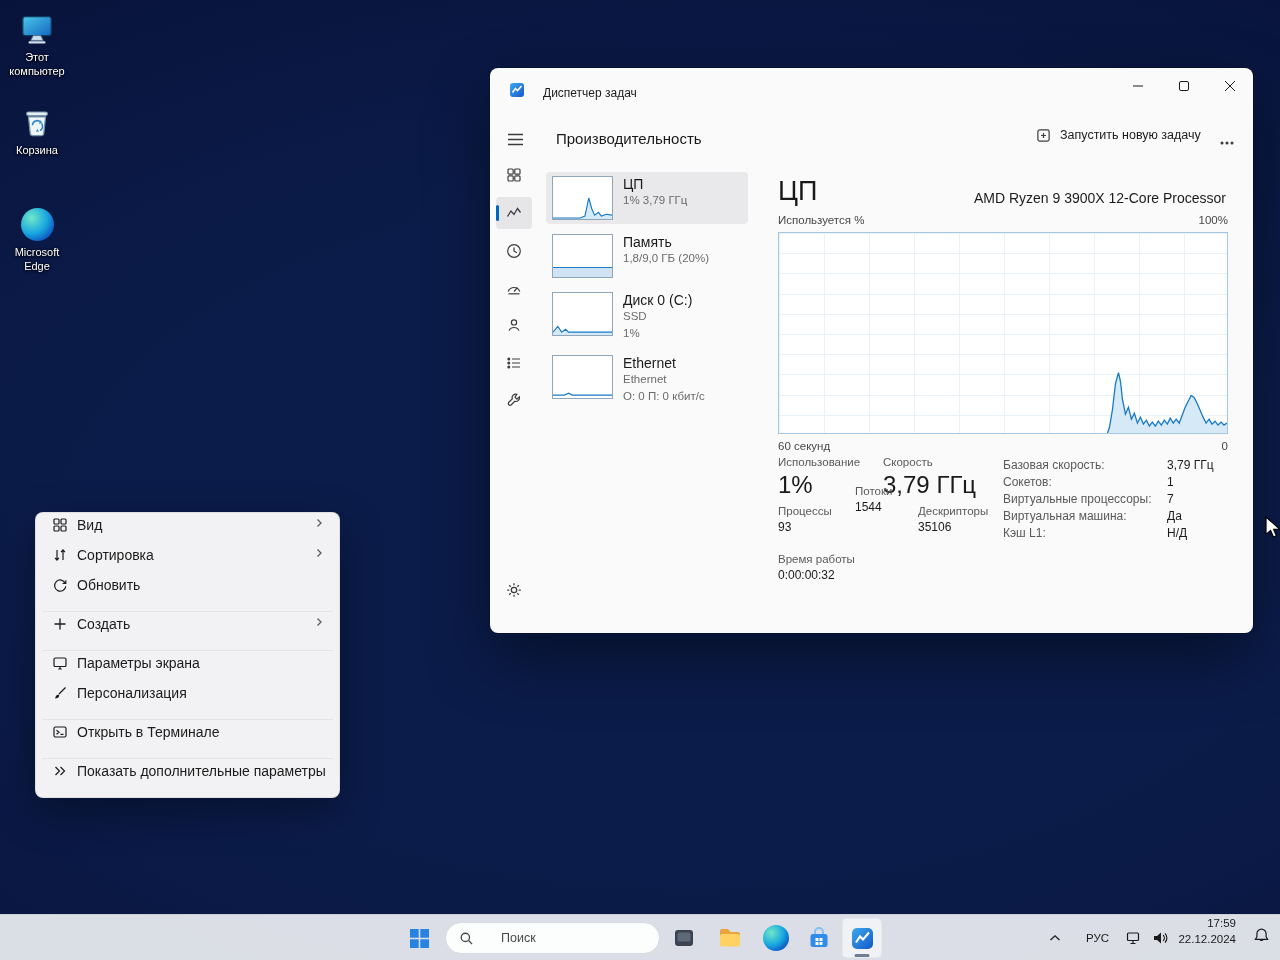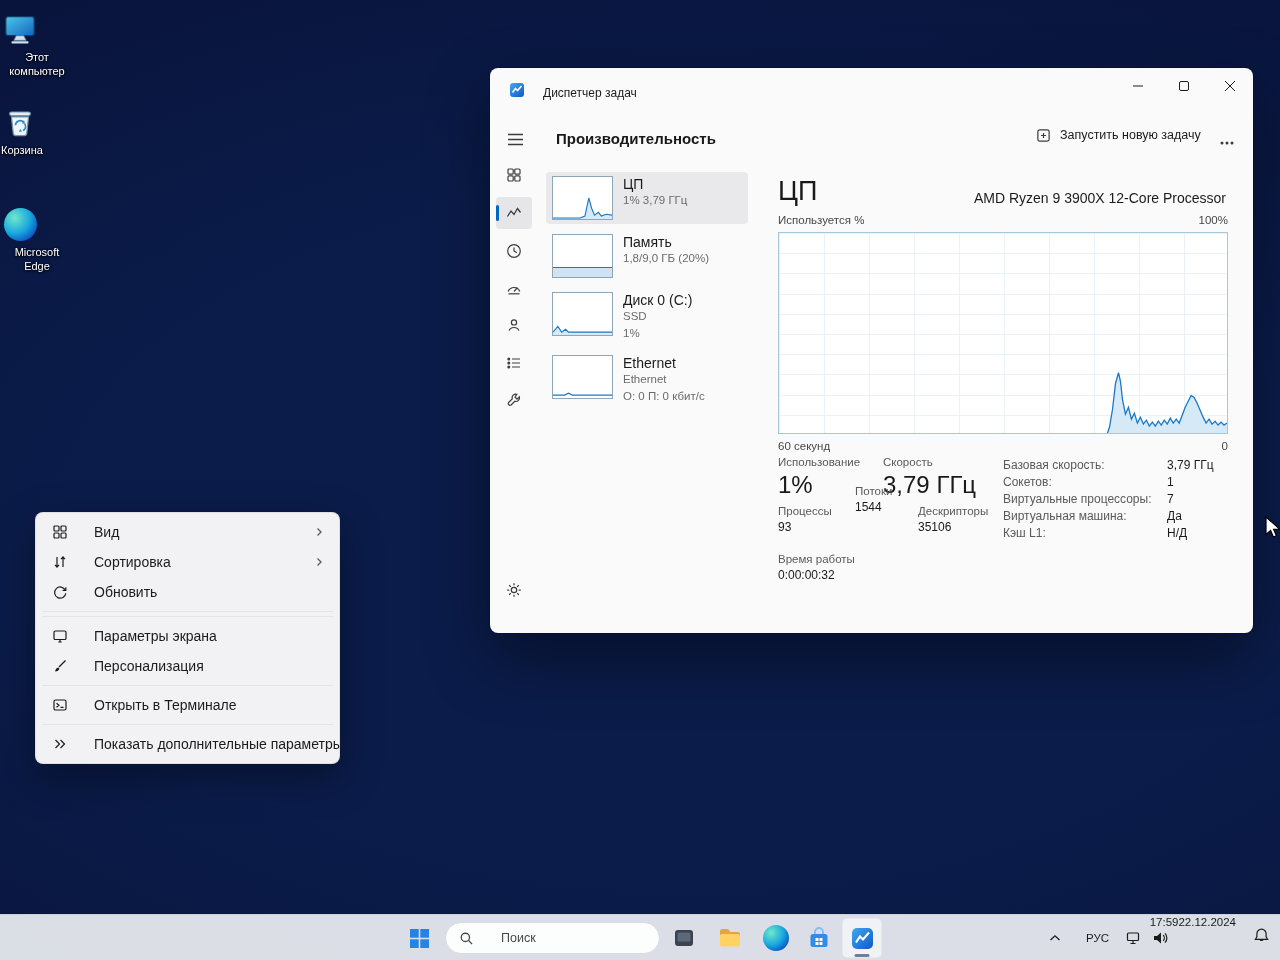--- a/index.html
+++ b/index.html
@@ -14,39 +14,39 @@
       radial-gradient(34% 28% at 60% 50%, rgba(255,255,255,.30), rgba(255,255,255,0) 62%),
       conic-gradient(from 0deg at 56% 58%,
         #22307e 0deg,#4a2fb2 35deg,#8c34c0 70deg,#cublue 0,#c23a9e 100deg,#e0368c 130deg,
         #e83a52 165deg,#f2772b 190deg,#8fd33a 215deg,#2fbb4f 240deg,#17c9a8 268deg,
         #17aee8 295deg,#1173d8 320deg,#16309a 345deg,#22307e 360deg);
     filter:blur(42px) saturate(1.15)}
   .wallpaper .vignette{position:absolute;inset:0;
     background:radial-gradient(115% 85% at 54% 56%, rgba(0,0,0,0) 42%, rgba(6,12,46,.62) 88%)}
 
   
-  .desk-icon{position:absolute;width:72px;display:flex;flex-direction:column;align-items:flex-start;gap:3px;cursor:default}
+  .desk-icon{position:absolute;width:72px;display:flex;flex-direction:column;align-items:center;gap:3px;cursor:default}
   .di-img{width:38px;height:38px;display:flex;align-items:center;justify-content:center}
   .di-label{font-size:11px;color:#fff;text-align:center;line-height:1.25;
     text-shadow:0 1px 3px rgba(0,0,0,.95),0 0 2px rgba(0,0,0,.8)}
   .edge-orb{width:33px;height:33px;border-radius:50%;
     background:radial-gradient(circle at 32% 30%, #6fe8c8, #19a8e0 48%, #0c58c4 78%, #0a3f96)}
 
   
   .tm-window{position:absolute;left:490px;top:68px;width:763px;height:565px;background:#fafafa;
     border-radius:8px;overflow:hidden;
     box-shadow:0 26px 64px rgba(0,0,0,.42),0 0 0 1px rgba(0,0,0,.14)}
   .tm-titlebar{position:absolute;left:0;top:0;right:0;height:44px}
   .tm-appicon{position:absolute;left:19px;top:14px;width:16px;height:16px}
   .tm-title{position:absolute;left:53px;top:18px;font-size:12px;color:#1b1b1b}
   .cap{position:absolute;top:0;width:46px;height:36px;display:flex;align-items:center;justify-content:center}
   .cap-min{right:92px}.cap-max{right:46px}.cap-close{right:0;border-top-right-radius:8px}
 
   .tm-hamburger{position:absolute;left:8px;top:56px;width:34px;height:30px;display:flex;align-items:center;justify-content:center;border-radius:4px}
-  .tm-pagetitle{position:absolute;left:66px;top:62px;font-size:15px;font-weight:700;color:#191919}
+  .tm-pagetitle{position:absolute;left:66px;top:62px;font-size:15px;font-weight:400;color:#191919}
   .run-task{position:absolute;left:538px;top:60px;height:30px;display:flex;align-items:flex-start;gap:9px;
     padding:0 8px;border-radius:4px;font-size:12.5px;color:#1b1b1b}
   .more-btn{position:absolute;left:722px;top:60px;width:30px;height:30px;display:flex;align-items:center;justify-content:center;border-radius:4px}
 
   
   .rail-btn{position:absolute;left:6px;width:36px;height:32px;display:flex;align-items:center;justify-content:center;border-radius:4px}
   .rail-btn.selected{background:#e6e6e8}
   .rail-pill{position:absolute;left:0;top:8px;width:3px;height:16px;border-radius:2px;background:#0067c0}
 
   
@@ -71,38 +71,38 @@
   .stat .val-big{font-size:24px;color:#191919;margin-top:3px}
   .stat .val-mid{font-size:12px;color:#191919;margin-top:3px}
   .right-stats{position:absolute;left:513px;top:389px;width:226px;display:grid;grid-template-columns:164px 1fr;font-size:12px;line-height:17px}
   .right-stats .lbl{color:#5a5a5a}
   .right-stats .val{color:#1b1b1b}
 
   
   .ctx{position:absolute;left:35px;top:512px;width:305px;background:rgba(250,250,250,.97);
     border:1px solid rgba(0,0,0,.08);border-radius:8px;padding:4px;
     box-shadow:0 14px 40px rgba(0,0,0,.35)}
-  .ctx-item{height:30px;display:flex;align-items:center;gap:26px;padding:0 10px 0 12px;border-radius:4px;font-size:14px;color:#1b1b1b}
+  .ctx-item{height:30px;display:flex;gap:9px;padding:0 10px 0 12px;border-radius:4px;font-size:14px;color:#1b1b1b}
   .ctx-icon{width:16px;height:16px;flex:none}
   .ctx-label{flex:1;white-space:nowrap}
   .ctx-chev{width:12px;height:12px;flex:none}
   .ctx-sep{height:1px;background:#e4e4e4;margin:4px 2px}
 
   
   .taskbar{position:absolute;left:0;bottom:0;width:1280px;height:46px;
     background:rgba(242,244,247,.90);border-top:1px solid rgba(0,0,0,.06)}
   .tb-btn{position:absolute;top:3px;width:40px;height:40px;border-radius:5px;display:flex;align-items:center;justify-content:center}
   .tb-btn.active{background:rgba(255,255,255,.6);box-shadow:inset 0 0 0 1px rgba(0,0,0,.04)}
   .tb-indicator{position:absolute;bottom:1px;left:50%;transform:translateX(-50%);width:15px;height:3px;border-radius:2px;background:#6e7f92}
   .tb-search{position:absolute;left:445px;top:7px;width:215px;height:32px;background:rgba(255,255,255,.92);
     border:1px solid #d7dade;border-radius:16px;display:flex;align-items:center;gap:27px;padding:0 13px;font-size:12.5px;color:#474747}
   .tray-chevron{position:absolute;left:1044px;top:10px;width:22px;height:26px;display:flex;align-items:center;justify-content:center}
   .tray-lang{position:absolute;left:1080px;top:0;height:46px;display:flex;align-items:center;font-size:11.5px;color:#1b1b1b;padding:12px 6px}
   .tray-icons{position:absolute;left:1118px;top:8px;height:30px;display:flex;align-items:center;gap:11px;padding:0 7px;border-radius:4px}
-  .tray-clock{position:absolute;right:44px;top:0;height:34px;display:flex;justify-content:center;text-align:right;font-size:11.5px;line-height:1.35;color:#1b1b1b}
+  .tray-clock{position:absolute;right:44px;top:0;height:34px;display:flex;flex-direction:column;justify-content:center;text-align:right;font-size:11.5px;line-height:1.35;color:#1b1b1b}
   .tray-bell{position:absolute;right:10px;top:12px}
 
   .cursor{position:absolute;left:1262px;top:516px;pointer-events:none}
 </style>
 </head>
 <body>
 
 <div class="wallpaper">
   <div class="bloom"></div>
   <div class="vignette"></div>
@@ -430,20 +430,33 @@
       <svg width="16" height="16" viewBox="0 0 16 16" fill="none" stroke="#1b1b1b" stroke-width="1.2">
         <path d="M13.3 6.2 A5.6 5.6 0 1 0 13.8 9.2"></path>
           <polyline points="13.8,3.2 13.8,6.4 10.6,6.4"></polyline>
       </svg>
     </span>
     <span class="ctx-label">Обновить</span>
   </div>
 
   <div class="ctx-sep"></div>
 
+  <div class="ctx-item">
+    <span class="ctx-icon">
+      <svg width="16" height="16" viewBox="0 0 16 16" fill="none" stroke="#1b1b1b" stroke-width="1.3">
+        <path d="M8 2.5 V13.5 M2.5 8 H13.5"></path>
+      </svg>
+    </span>
+    <span class="ctx-label">Создать</span>
+    <span class="ctx-chev">
+      <svg width="12" height="12" viewBox="0 0 12 12" fill="none" stroke="#5a5a5a" stroke-width="1.3">
+          <path d="M4.5 2.5 L8 6 L4.5 9.5"></path>
+        </svg>
+    </span>
+  </div>
 
   <div class="ctx-sep"></div>
 
   <div class="ctx-item">
     <span class="ctx-icon">
       <svg width="16" height="16" viewBox="0 0 16 16" fill="none" stroke="#1b1b1b" stroke-width="1.2">
         <rect x="2" y="3" width="12" height="8.5" rx="1.3"></rect>
           <path d="M6.3 14 h3.4 M8 11.5 V14"></path>
       </svg>
     </span>

